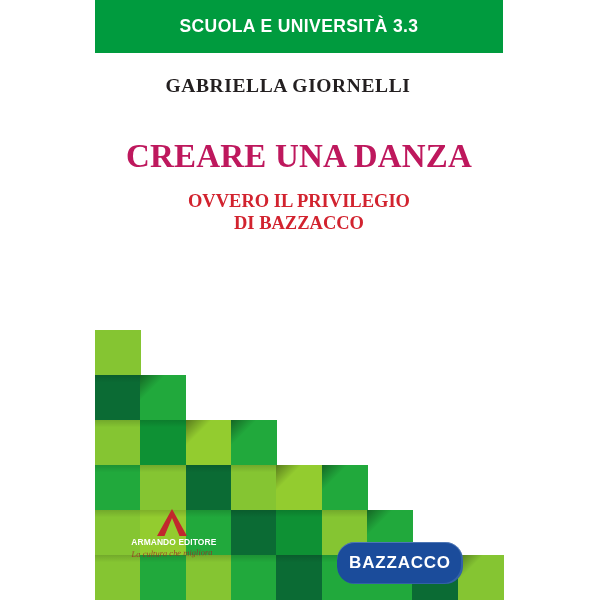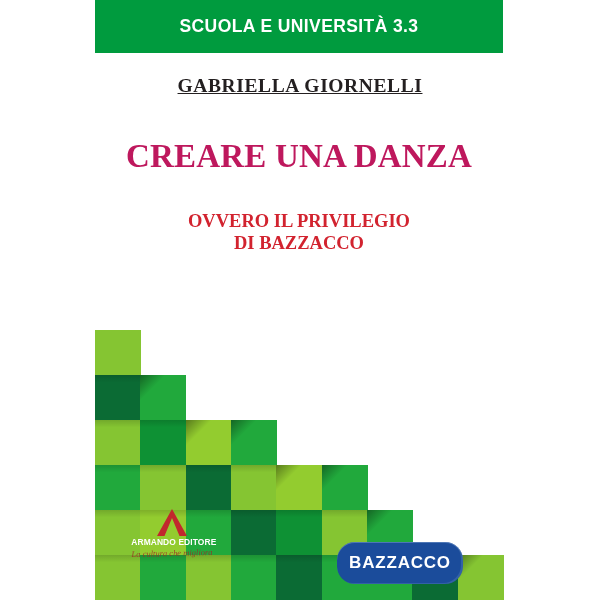--- a/index.html
+++ b/index.html
@@ -9,30 +9,30 @@
   }
   .banner{
     position:absolute;left:95px;top:0;width:408px;height:53px;
     display:flex;align-items:center;justify-content:center;
   }
   .banner-text{
     color:#ffffff;font-family:"Liberation Sans",sans-serif;font-weight:700;
     font-size:17.5px;letter-spacing:0.4px;
   }
   .author{
-    position:absolute;left:96px;top:75px;width:408px;text-align:center;
-    font-weight:700;font-size:19.5px;letter-spacing:0.6px;text-decoration:underline;
+    position:absolute;left:84px;top:75px;width:408px;text-align:center;
+    font-weight:700;font-size:19.5px;letter-spacing:0.6px;
   }
   .title{
     position:absolute;left:95px;top:138px;width:408px;text-align:center;
     font-weight:700;font-size:33px;letter-spacing:0.2px;
   }
   .subtitle{
     position:absolute;left:95px;top:190px;width:408px;text-align:center;
-    font-weight:700;font-size:18.5px;line-height:22px;margin-top:20px;
+    font-weight:700;font-size:18.5px;line-height:22px;
   }
   .subtitle span{display:block;}
   .postface{
     position:absolute;left:95px;top:302px;width:408px;text-align:center;
     font-style:italic;font-size:18px;
   }
   .cell{position:absolute;}
   .badge{
     position:absolute;left:337px;top:542px;width:126px;height:42px;border-radius:10px;
     display:flex;align-items:center;justify-content:center;z-index:6;

